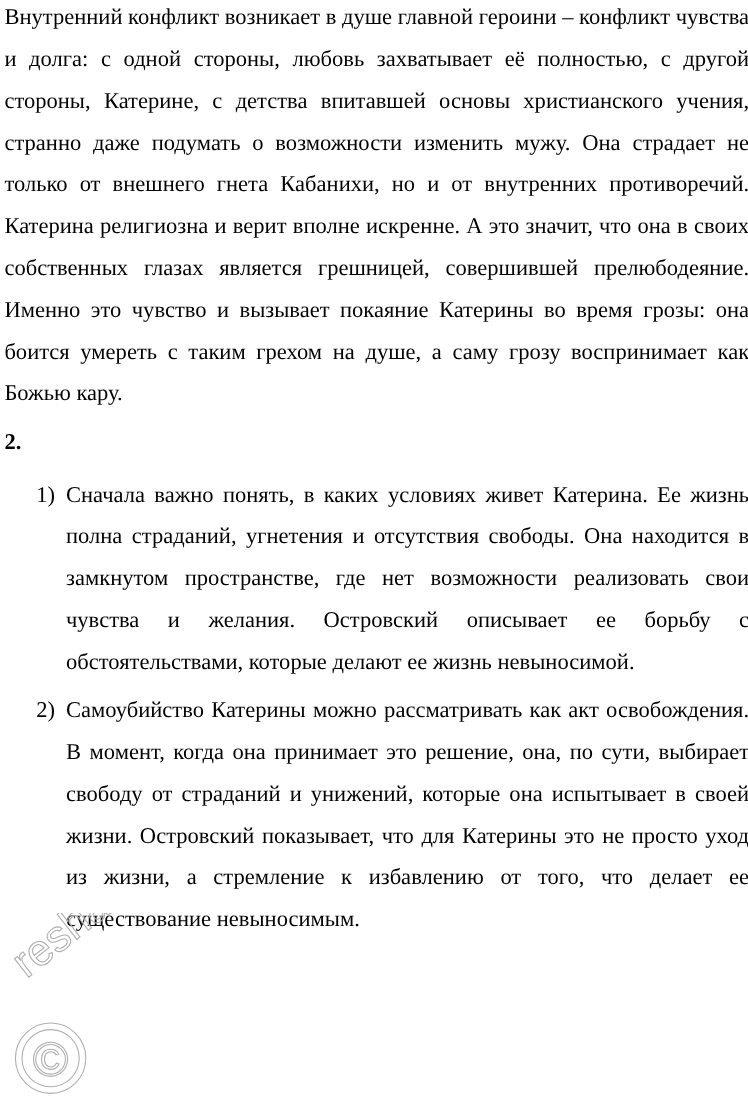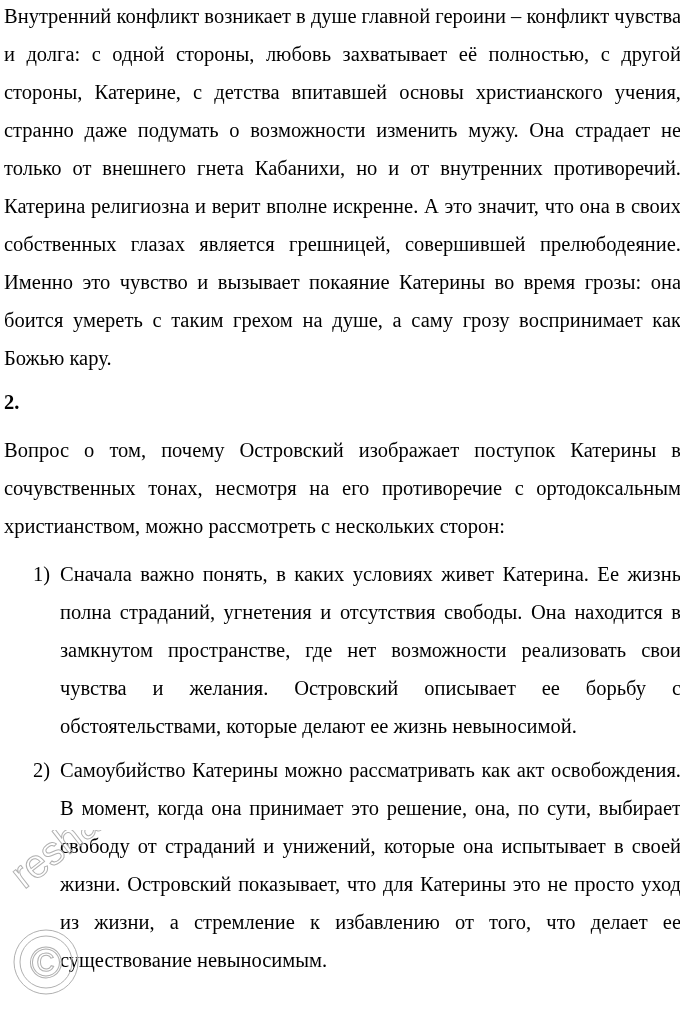--- a/index.html
+++ b/index.html
@@ -63,21 +63,20 @@
     }
   </style>
 </head>
 <body>
 
 <div class="doc">
   <p class="para para-first">Внутренний конфликт возникает в душе главной героини – конфликт чувства и долга: с одной стороны, любовь захватывает её полностью, с другой стороны, Катерине, с детства впитавшей основы христианского учения, странно даже подумать о возможности изменить мужу. Она страдает не только от внешнего гнета Кабанихи, но и от внутренних противоречий. Катерина религиозна и верит вполне искренне. А это значит, что она в своих собственных глазах является грешницей, совершившей прелюбодеяние. Именно это чувство и вызывает покаяние Катерины во время грозы: она боится умереть с таким грехом на душе, а саму грозу воспринимает как Божью кару.</p>
 
   <div class="heading">2.</div>
 
-  <p class="para para-intro">Вопрос о том, почему Островский изображает поступок Катерины в сочувственных тонах, несмотря на его противоречие с ортодоксальным христианством, можно рассмотреть с нескольких сторон:</p>
 
   <ol class="answer-list">
     <li class="answer-item">
       <span class="item-marker">1)</span>
       <span>Сначала важно понять, в каких условиях живет Катерина. Ее жизнь полна страданий, угнетения и отсутствия свободы. Она находится в замкнутом пространстве, где нет возможности реализовать свои чувства и желания. Островский описывает ее борьбу с обстоятельствами, которые делают ее жизнь невыносимой.</span>
     </li>
     <li class="answer-item">
       <span class="item-marker">2)</span>
       <span>Самоубийство Катерины можно рассматривать как акт освобождения. В момент, когда она принимает это решение, она, по сути, выбирает свободу от страданий и унижений, которые она испытывает в своей жизни. Островский показывает, что для Катерины это не просто уход из жизни, а стремление к избавлению от того, что делает ее существование невыносимым.</span>
     </li>

